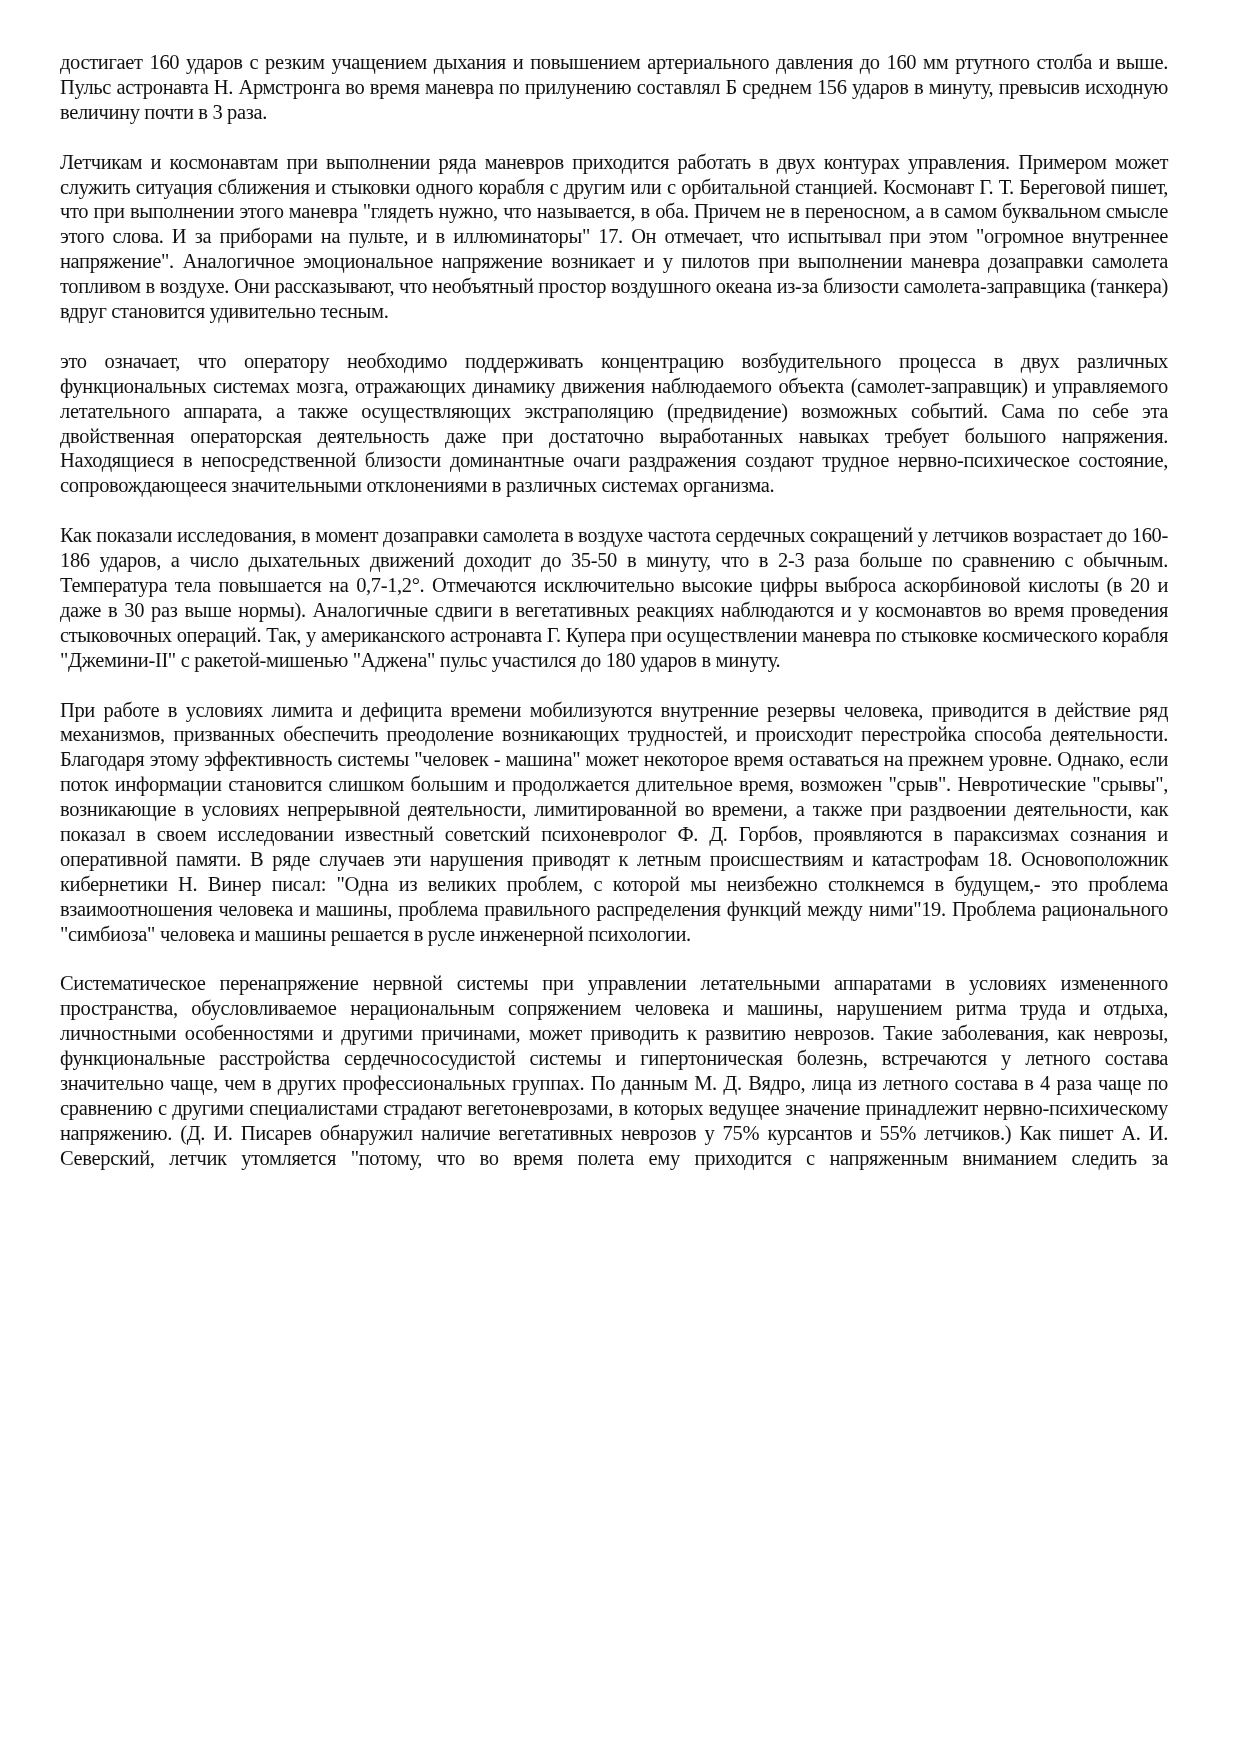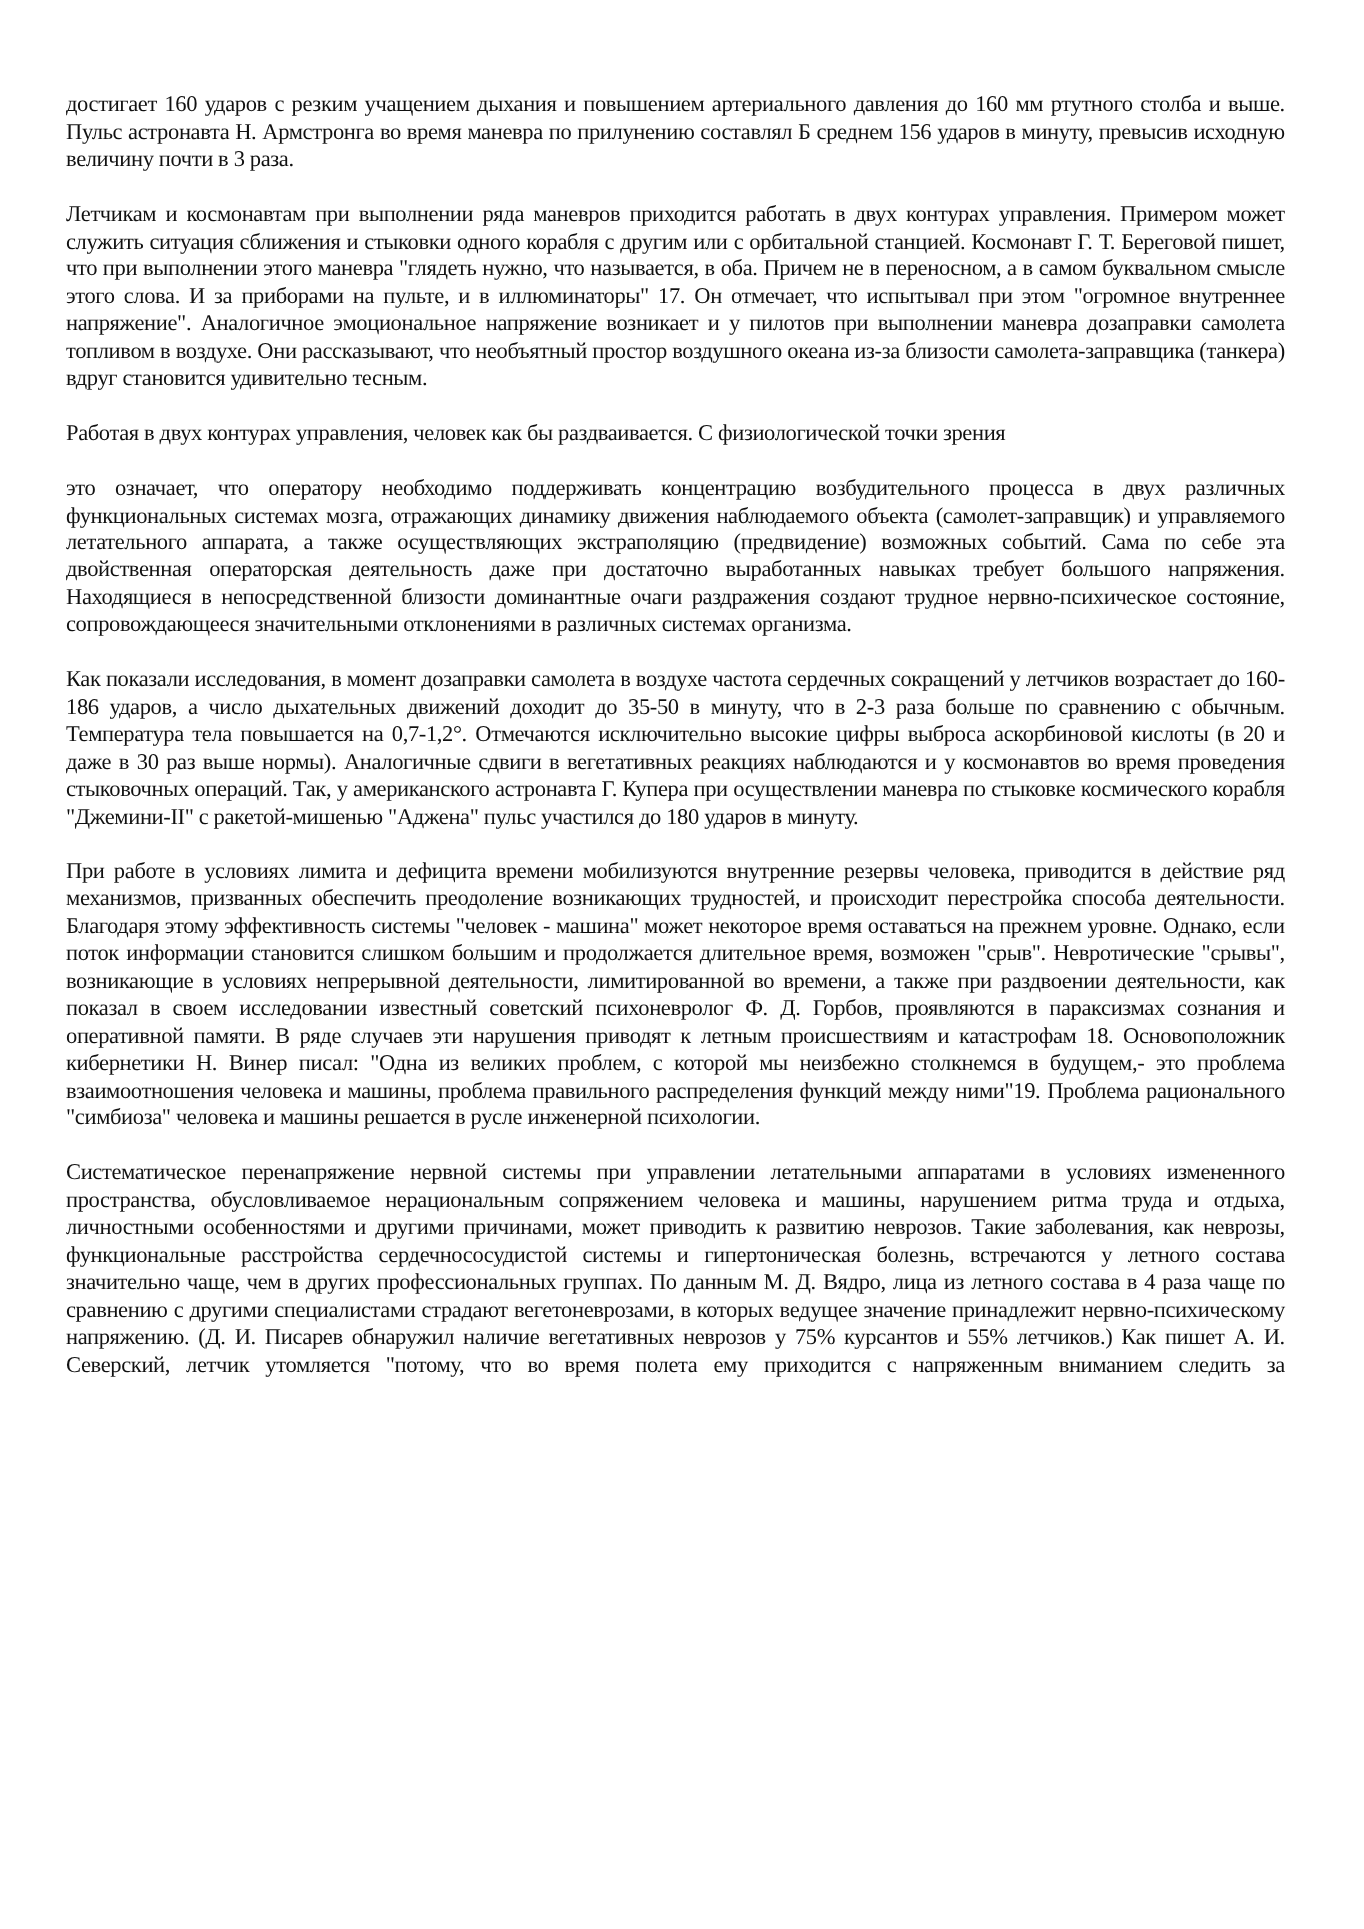--- a/index.html
+++ b/index.html
@@ -2,30 +2,28 @@
 <html><head>
 <meta charset="utf-8">
 <style>
   html, body { margin: 0; padding: 0; background: #ffffff; }
   body { width: 1240px; height: 1754px; position: relative; overflow: hidden; }
   .page {
     position: absolute; left: 60px; top: 50px; width: 1108px;
     font-family: "Liberation Serif", "DejaVu Serif", serif;
     font-size: 20.5px; line-height: 24.9px; color: #111111;
     letter-spacing: -0.35px;
-    margin-top: 33px;
   }
   .para { margin: 0 0 24.9px 0; text-align: justify; text-align-last: left; }
   .para.last { margin-bottom: 0; font-family: Liberation Serif, serif; }
   .line-break-para { text-align: left; }
 </style>
 </head>
 <body>
 
 <div class="page">
   <p class="para">достигает 160 ударов с резким учащением дыхания и повышением артериального давления до 160 мм ртутного столба и выше. Пульс астронавта Н. Армстронга во время маневра по прилунению составлял Б среднем 156 ударов в минуту, превысив исходную величину почти в 3 раза.</p>
   <p class="para">Летчикам и космонавтам при выполнении ряда маневров приходится работать в двух контурах управления. Примером может служить ситуация сближения и стыковки одного корабля с другим или с орбитальной станцией. Космонавт Г. Т. Береговой пишет, что при выполнении этого маневра "глядеть нужно, что называется, в оба. Причем не в переносном, а в самом буквальном смысле этого слова. И за приборами на пульте, и в иллюминаторы" 17. Он отмечает, что испытывал при этом "огромное внутреннее напряжение". Аналогичное эмоциональное напряжение возникает и у пилотов при выполнении маневра дозаправки самолета топливом в воздухе. Они рассказывают, что необъятный простор воздушного океана из-за близости самолета-заправщика (танкера) вдруг становится удивительно тесным.</p>
-  <p class="para line-break-para">Работая в двух контурах управления, человек как бы раздваивается. С физиологической точки зрения</p>
   <p class="para">это означает, что оператору необходимо поддерживать концентрацию возбудительного процесса в двух различных функциональных системах мозга, отражающих динамику движения наблюдаемого объекта (самолет-заправщик) и управляемого летательного аппарата, а также осуществляющих экстраполяцию (предвидение) возможных событий. Сама по себе эта двойственная операторская деятельность даже при достаточно выработанных навыках требует большого напряжения. Находящиеся в непосредственной близости доминантные очаги раздражения создают трудное нервно-психическое состояние, сопровождающееся значительными отклонениями в различных системах организма.</p>
   <p class="para">Как показали исследования, в момент дозаправки самолета в воздухе частота сердечных сокращений у летчиков возрастает до 160-186 ударов, а число дыхательных движений доходит до 35-50 в минуту, что в 2-3 раза больше по сравнению с обычным. Температура тела повышается на 0,7-1,2°. Отмечаются исключительно высокие цифры выброса аскорбиновой кислоты (в 20 и даже в 30 раз выше нормы). Аналогичные сдвиги в вегетативных реакциях наблюдаются и у космонавтов во время проведения стыковочных операций. Так, у американского астронавта Г. Купера при осуществлении маневра по стыковке космического корабля "Джемини-II" с ракетой-мишенью "Аджена" пульс участился до 180 ударов в минуту.</p>
   <p class="para">При работе в условиях лимита и дефицита времени мобилизуются внутренние резервы человека, приводится в действие ряд механизмов, призванных обеспечить преодоление возникающих трудностей, и происходит перестройка способа деятельности. Благодаря этому эффективность системы "человек - машина" может некоторое время оставаться на прежнем уровне. Однако, если поток информации становится слишком большим и продолжается длительное время, возможен "срыв". Невротические "срывы", возникающие в условиях непрерывной деятельности, лимитированной во времени, а также при раздвоении деятельности, как показал в своем исследовании известный советский психоневролог Ф. Д. Горбов, проявляются в параксизмах сознания и оперативной памяти. В ряде случаев эти нарушения приводят к летным происшествиям и катастрофам 18. Основоположник кибернетики Н. Винер писал: "Одна из великих проблем, с которой мы неизбежно столкнемся в будущем,- это проблема взаимоотношения человека и машины, проблема правильного распределения функций между ними"19. Проблема рационального "симбиоза" человека и машины решается в русле инженерной психологии.</p>
   <p class="para last" style="text-align-last: justify;">Систематическое перенапряжение нервной системы при управлении летательными аппаратами в условиях измененного пространства, обусловливаемое нерациональным сопряжением человека и машины, нарушением ритма труда и отдыха, личностными особенностями и другими причинами, может приводить к развитию неврозов. Такие заболевания, как неврозы, функциональные расстройства сердечнососудистой системы и гипертоническая болезнь, встречаются у летного состава значительно чаще, чем в других профессиональных группах. По данным М. Д. Вядро, лица из летного состава в 4 раза чаще по сравнению с другими специалистами страдают вегетоневрозами, в которых ведущее значение принадлежит нервно-психическому напряжению. (Д. И. Писарев обнаружил наличие вегетативных неврозов у 75% курсантов и 55% летчиков.) Как пишет А. И. Северский, летчик утомляется "потому, что во время полета ему приходится с напряженным вниманием следить за</p>
 </div>
 
 </body></html>

